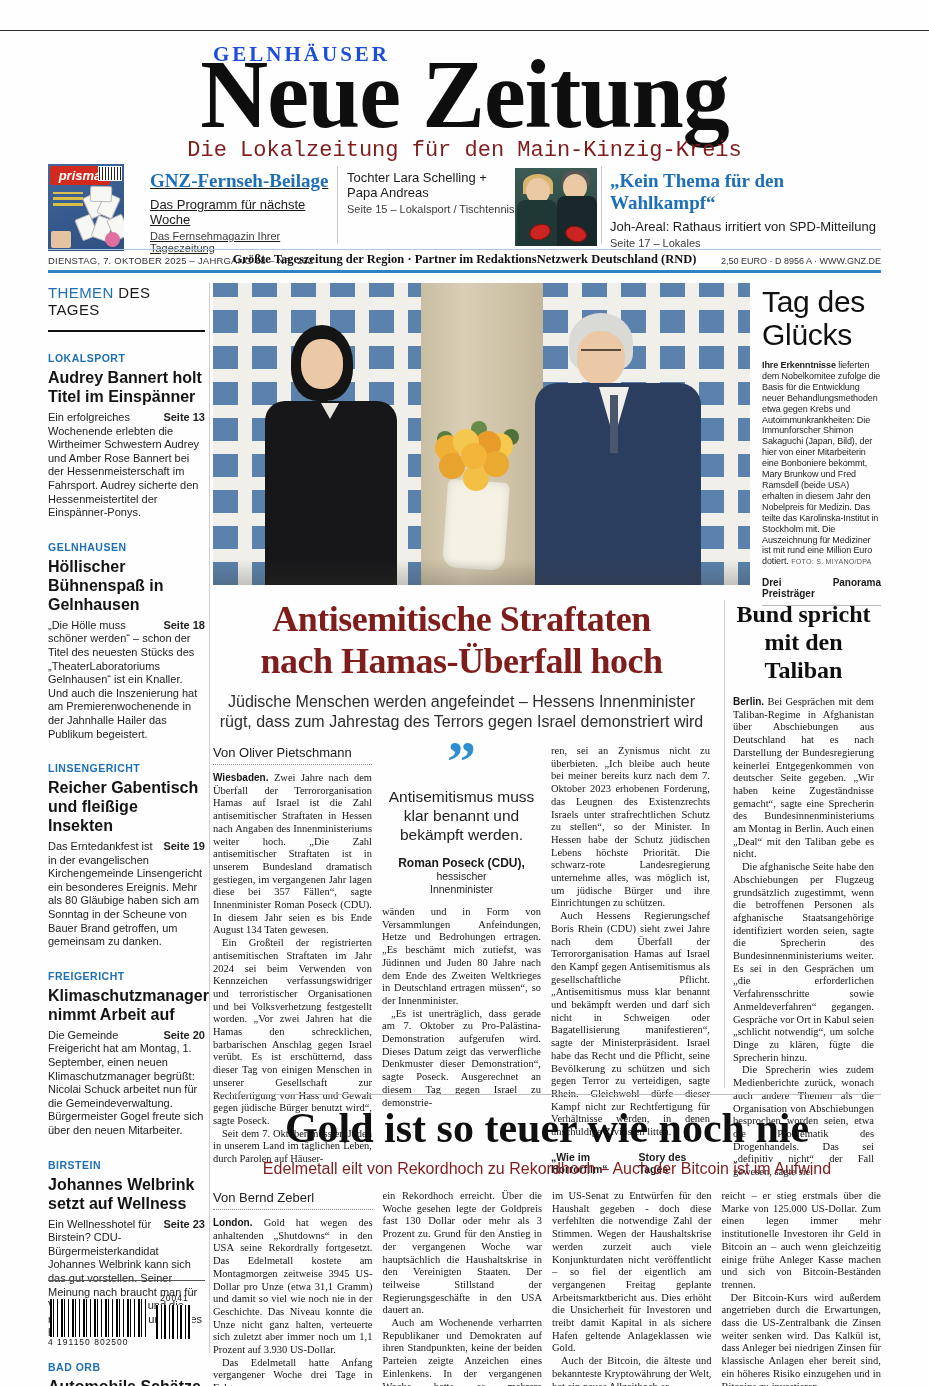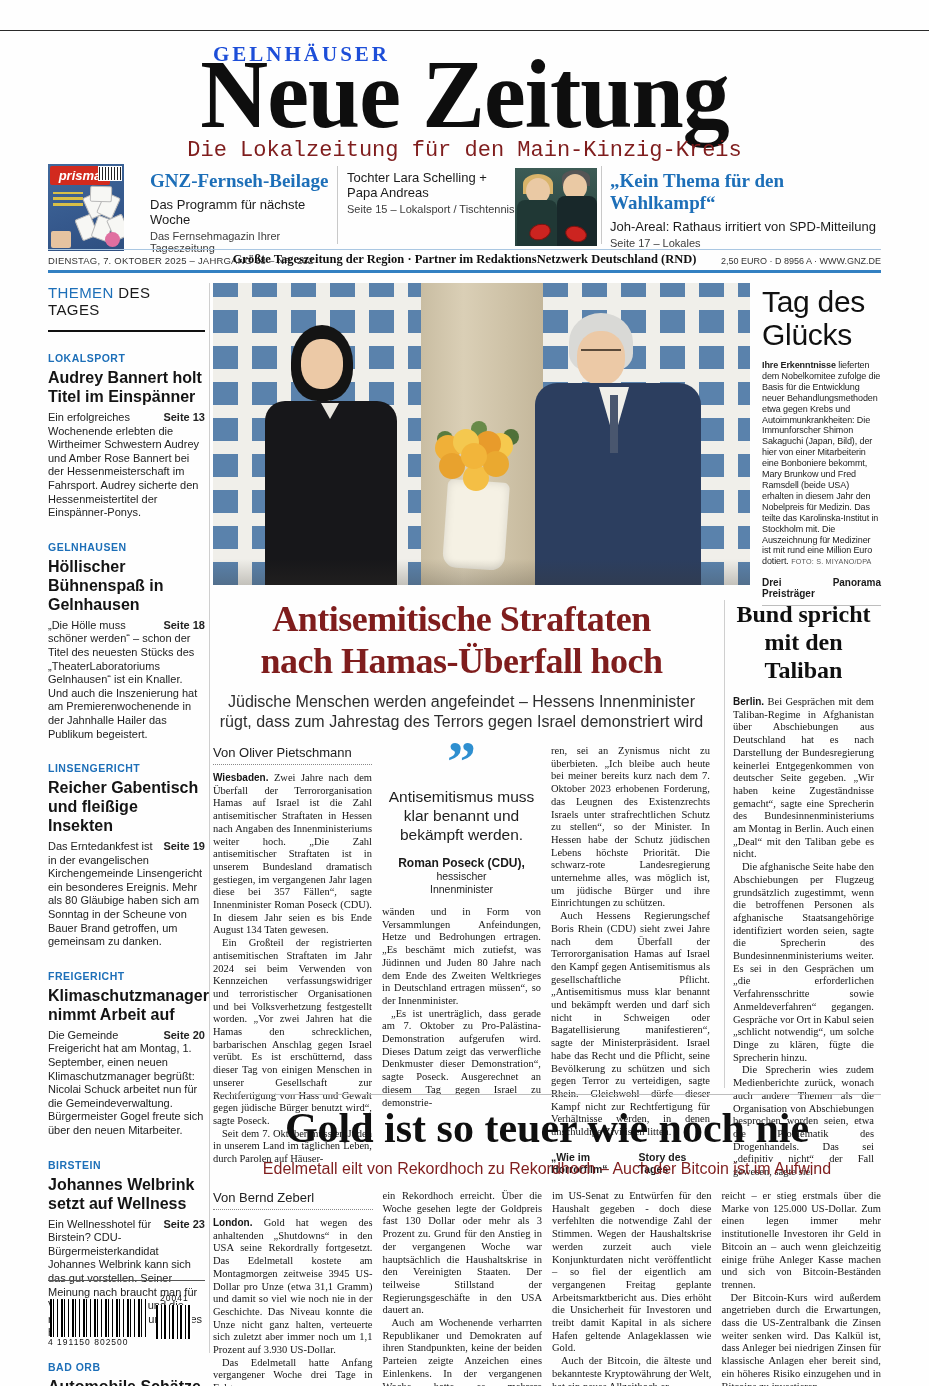--- a/index.html
+++ b/index.html
@@ -180,21 +180,21 @@
       <div class="card c1"></div>
       <div class="card c2"></div>
       <div class="card c3"></div>
       <div class="card c4"></div>
       <div class="card c5"></div>
       <div class="card c6"></div>
       <div class="prisma-chip1"></div>
       <div class="prisma-chip2"></div>
     </div>
 
-    <div class="tz" style="left:102px;width:182px;">
+    <div class="tz" style="left:102px;width:182px;text-decoration:underline;">
       <div class="tz-title">GNZ-Fernseh-Beilage</div>
       <div class="tz-l1">Das Programm für nächste Woche</div>
       <div class="tz-l2">Das Fernsehmagazin Ihrer Tageszeitung</div>
     </div>
 
     <div class="tz-div" style="left:289px;"></div>
 
     <div class="tz" style="left:299px;width:168px;">
       <div class="tz-l1">Tochter Lara Schelling + Papa Andreas</div>
       <div class="tz-l2">Seite 15 – Lokalsport / Tischtennis</div>

